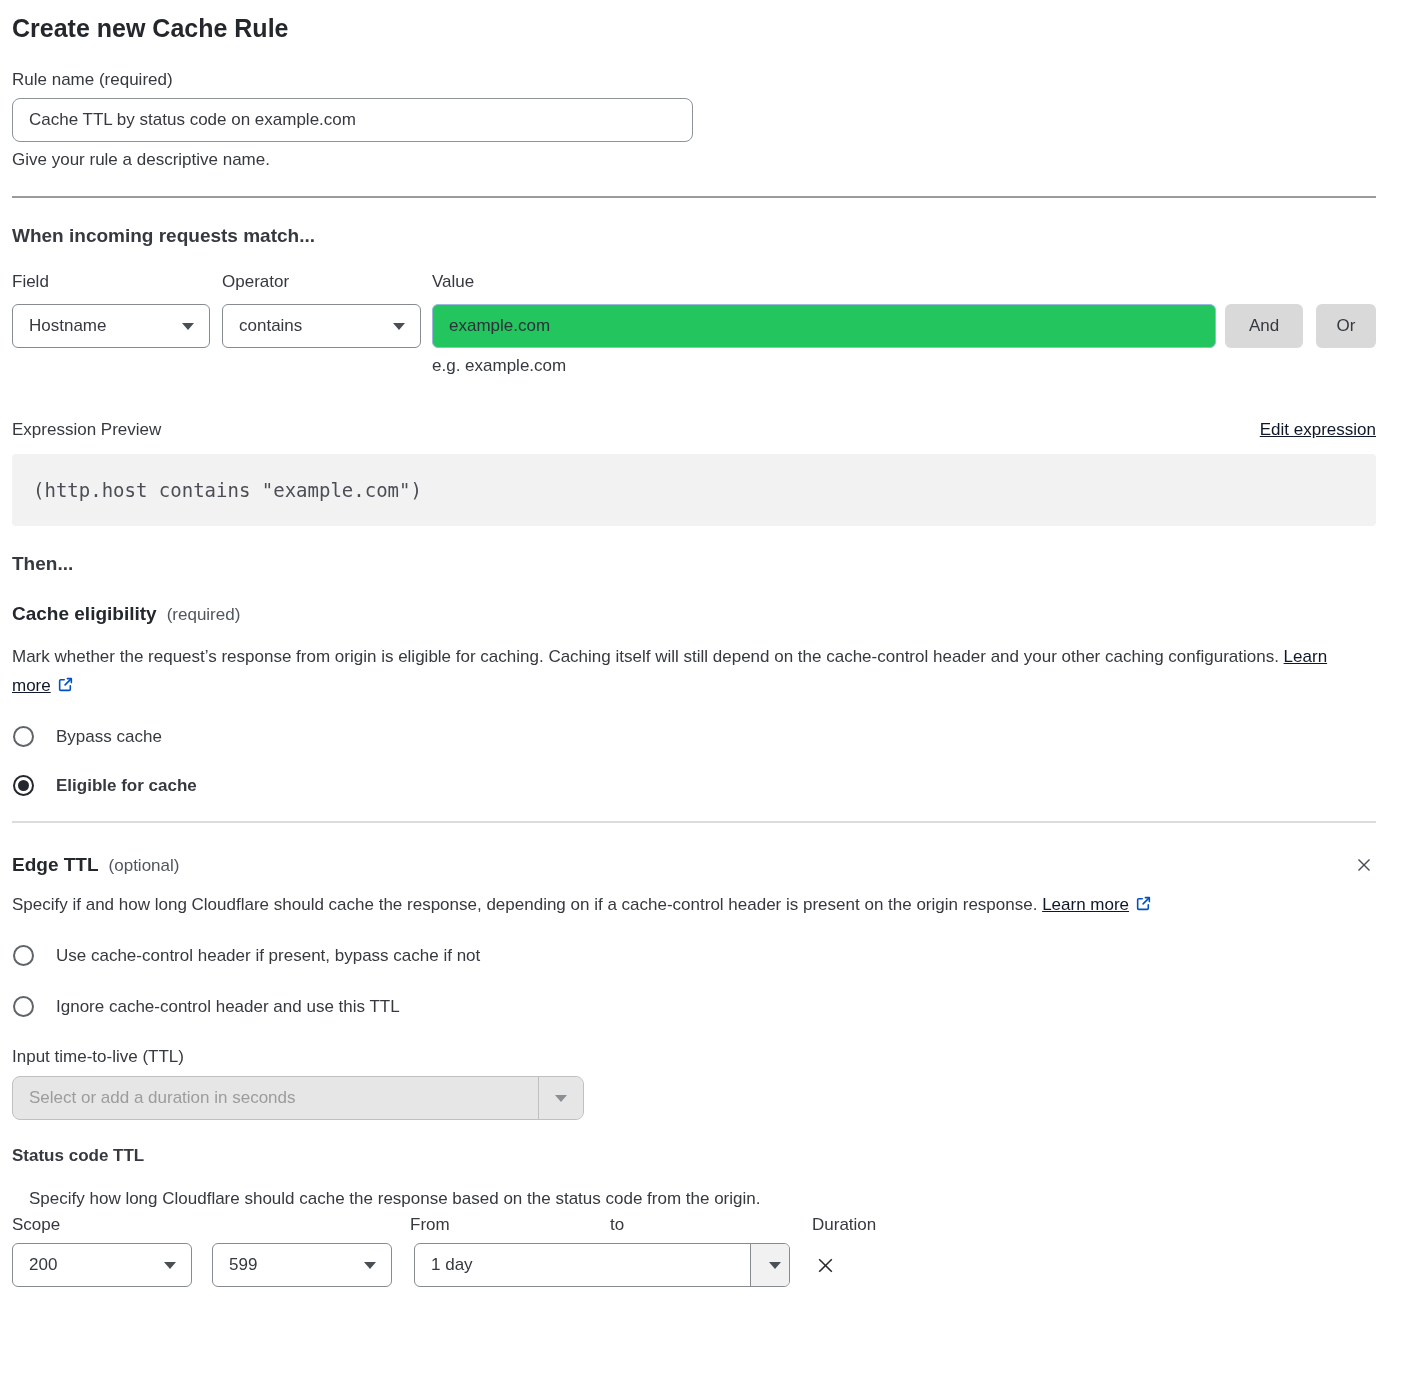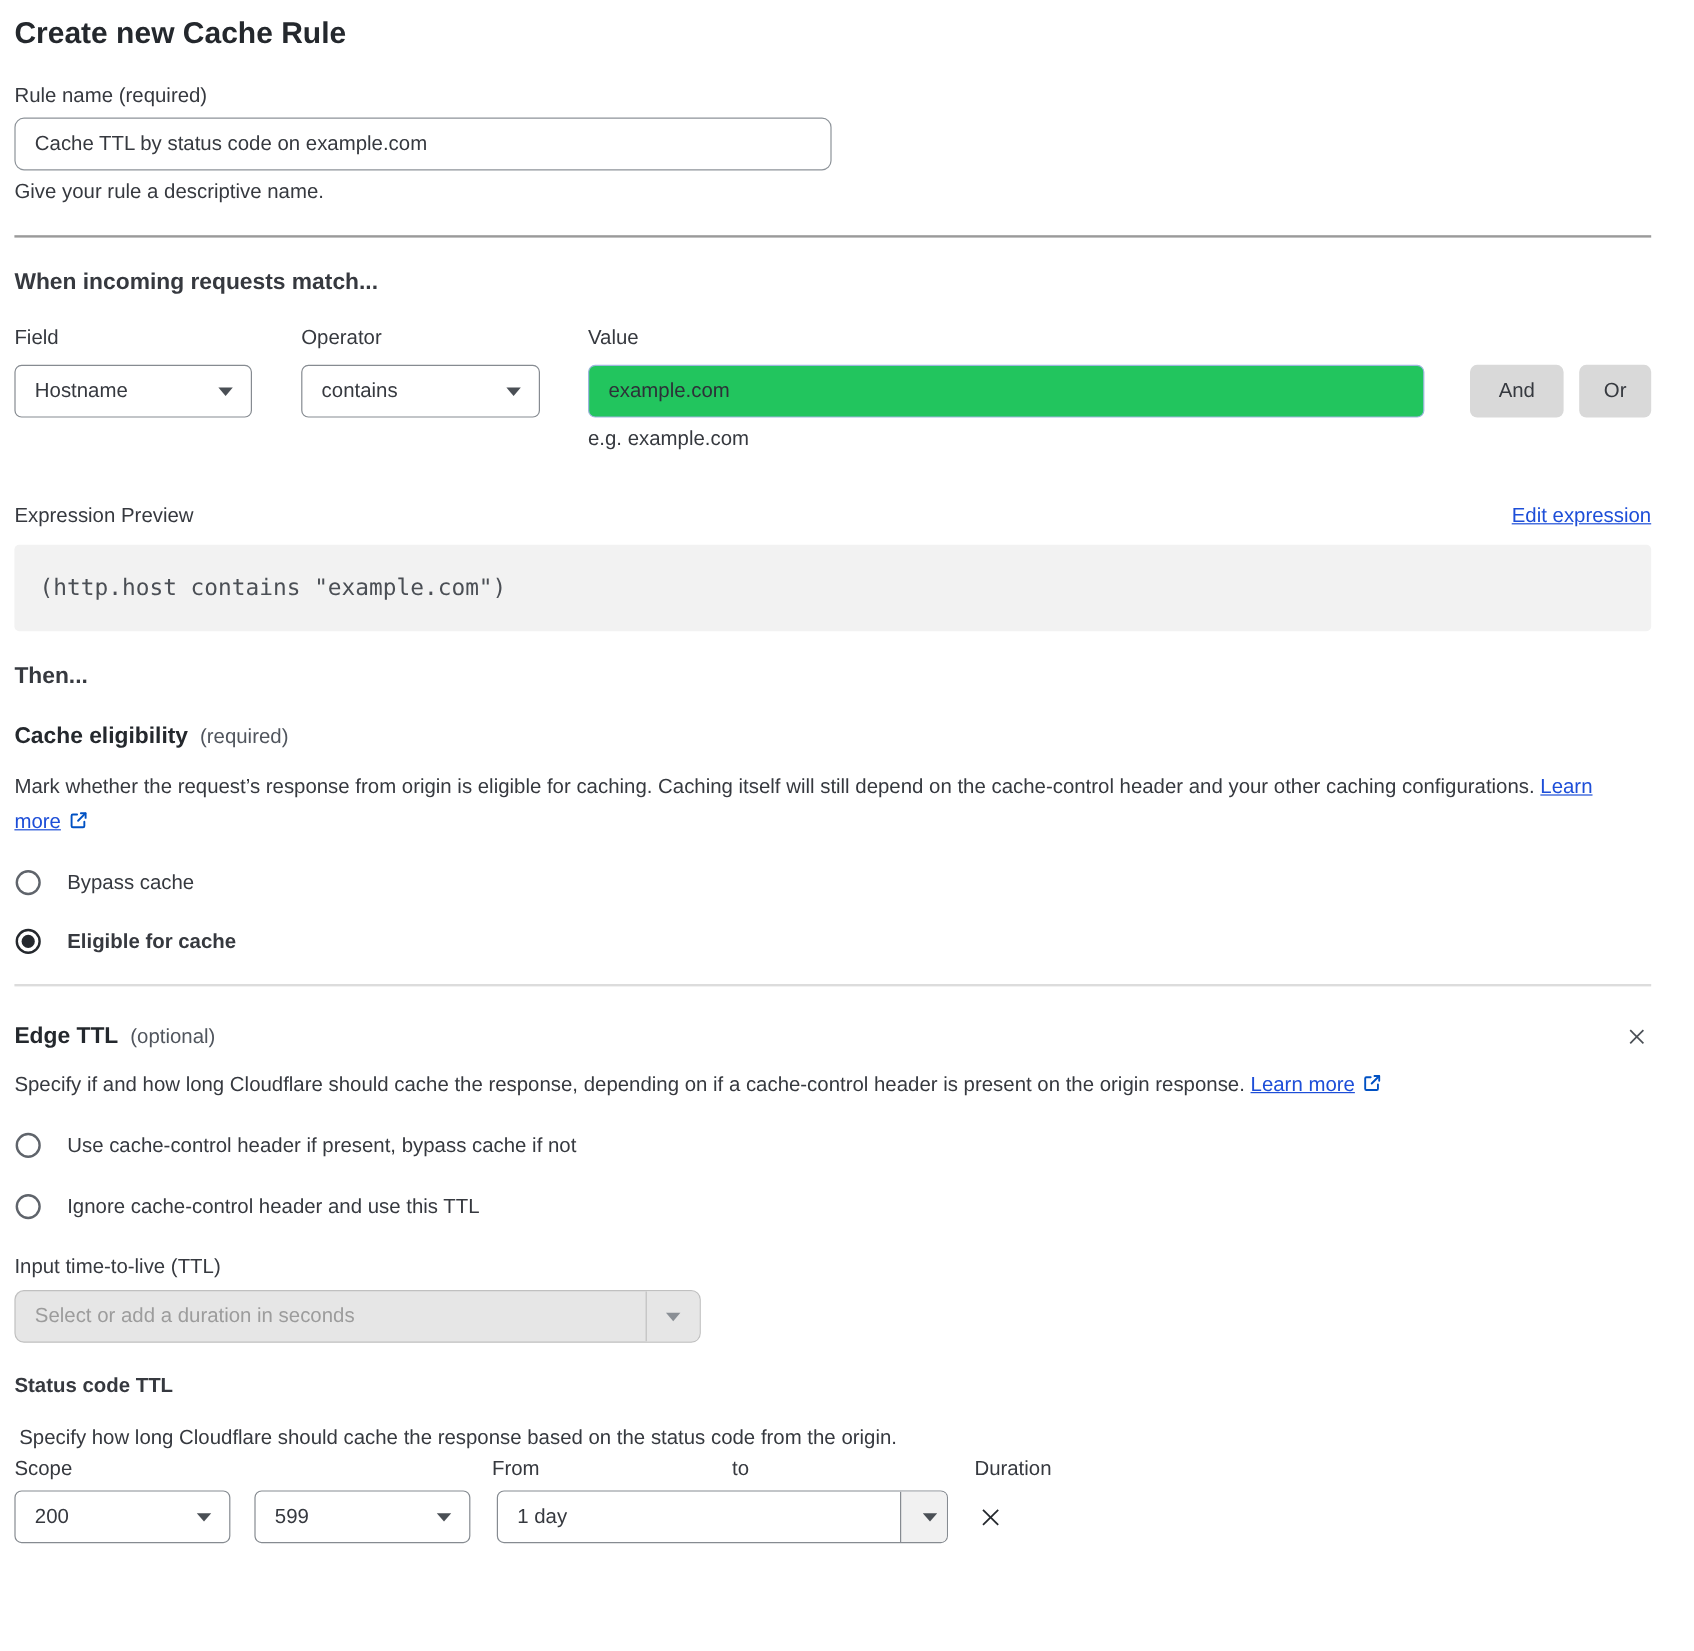--- a/index.html
+++ b/index.html
@@ -13,21 +13,21 @@
   .text-input { width:681px; height:44px; box-sizing:border-box; border:1px solid #8d9399; border-radius:8px;
     padding:0 16px; font-size:17px; font-family:inherit; color:#36393f; margin-top:8px; display:block; background:#fff; }
 
   .help-text { font-size:17px; line-height:20px; margin-top:8px; }
 
   .divider-dark { border:none; border-top:2px solid #9a9a9a; margin:26px 0 0 0; }
   .divider-light { border:none; border-top:2px solid #dcdcdc; margin:25px 0 0 0; }
 
   h2.section-heading { font-size:19px; line-height:22px; font-weight:700; margin:27px 0 0 0; }
 
-  .match-row { display:flex; align-items:flex-end;gap:29px; }
+  .match-row { display:flex; align-items:flex-end; }
   .match-row.labels { margin-top:25px; font-size:17px; line-height:20px; }
   .match-row.controls { margin-top:12px; }
   .col-field { width:198px; margin-right:12px; flex:none; }
   .col-op    { width:199px; margin-right:11px; flex:none; }
   .col-value { flex:1; margin-right:9px; min-width:0; }
   .col-btns  { flex:none; display:flex; gap:13px; }
 
   .select { height:44px; box-sizing:border-box; border:1px solid #868b91; border-radius:6px; background:#fff;
     display:flex; align-items:center; justify-content:space-between; padding:0 15px 0 16px; font-size:17px;
     color:#36393f; cursor:pointer; }
@@ -39,21 +39,21 @@
 
   .gray-btn { height:44px; border:none; border-radius:6px; background:#d9d9d9; color:#36393f; font-size:17px;
     font-family:inherit; cursor:pointer; }
   .btn-and { width:78px; }
   .btn-or  { width:60px; }
 
   .eg-help { font-size:17px; line-height:20px; margin-top:8px; }
 
   .expr-header { display:flex; justify-content:space-between; align-items:flex-end; margin-top:44px; }
   .expr-label { font-size:17px; line-height:20px; }
-  a.link { color:#1d4ed8; text-decoration:underline; font-size:17px; cursor:pointer; }
+  a.link { color:#0f172a; text-decoration:underline; font-size:17px; cursor:pointer; }
 
   .code-block { margin-top:14px; background:#f2f2f2; border-radius:4px; height:72px; display:flex; align-items:center;
     padding:0 21px; font-family:"DejaVu Sans Mono", monospace; font-size:19px; color:#4b4f55; }
 
   .sub-heading { margin:28px 0 0 0; font-size:19px; line-height:22px; font-weight:700; color:#24282d; }
   .sub-note { font-size:17px; font-weight:400; color:#51565e; margin-left:10px; }
 
   .desc { font-size:17px; line-height:29px; margin:16px 0 0 0; max-width:1340px; }
   .ext-icon { display:inline-block; vertical-align:-2px; margin-left:6px; }
 
@@ -74,21 +74,21 @@
     background:#e6e6e6; display:flex; overflow:hidden; margin-top:9px; }
   .disabled-select .main { flex:1; display:flex; align-items:center; min-width:0; }
   .disabled-select input { width:100%; border:none; background:transparent; font-size:17px; font-family:inherit;
     padding:0 16px; color:#9c9c9c; }
   .disabled-select input::placeholder { color:#9c9c9c; opacity:1; }
   .disabled-select .arrow-btn { width:44px; flex:none; border-left:1px solid #c0c0c0; display:flex; align-items:center;
     justify-content:center; background:#e6e6e6; }
   .disabled-select .caret { border-top-color:#8a8f95; margin-left:0; }
 
   .status-heading { font-size:17px; line-height:20px; font-weight:700; margin:26px 0 0 0; }
-  .status-desc { font-size:17px; line-height:29px; margin:18px 0 0 4px; }
+  .status-desc { font-size:17px; line-height:29px; margin:18px 0 0 17px; }
 
   .sc-row { display:flex; align-items:center; }
   .sc-row.labels { margin-top:2px; font-size:17px; line-height:20px; align-items:center; }
   .sc-row.controls { margin-top:8px; }
   .col-scope { width:377px; margin-right:21px; flex:none; }
   .col-from  { width:180px; margin-right:20px; flex:none; }
   .col-to    { width:180px; margin-right:22px; flex:none; }
   .col-duration { width:376px; margin-right:22px; flex:none; }
 
   .combo { display:flex; height:44px; box-sizing:border-box; border:1px solid #868b91; border-radius:6px;

